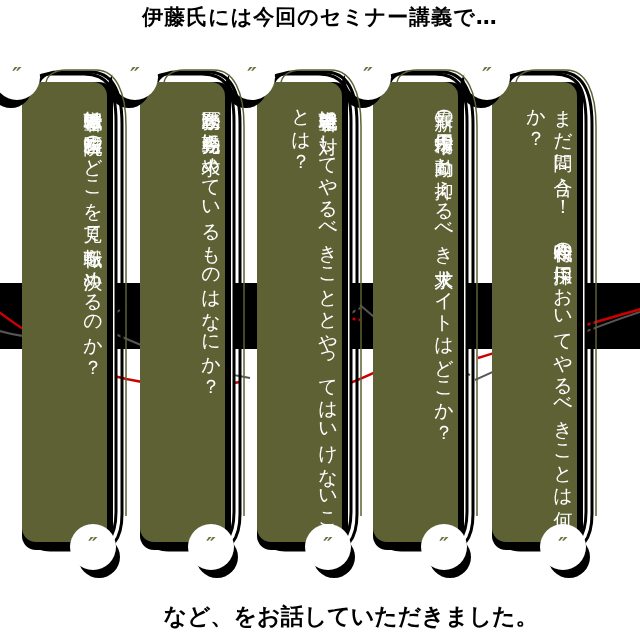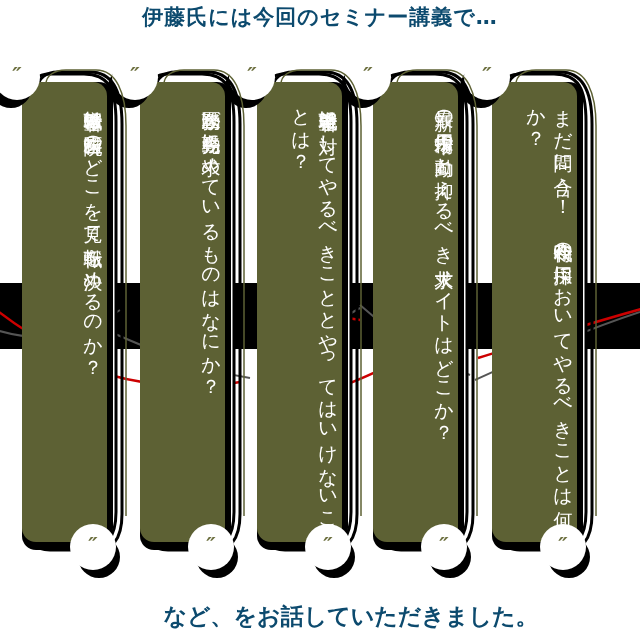--- a/index.html
+++ b/index.html
@@ -14,21 +14,21 @@
     overflow: hidden;
     font-family: "DejaVu Sans", "Liberation Sans", sans-serif;
   }
 
   
   .caption {
     position: absolute;
     left: 0;
     width: 640px;
     text-align: center;
-    color: #0c4a6e;
+    color: #000000;
     font-weight: bold;
     letter-spacing: 1px;
     white-space: nowrap;
   }
   #header-caption {
     top: 2px;
     font-size: 21px;
     line-height: 30px;
   }
   #footer-caption {

